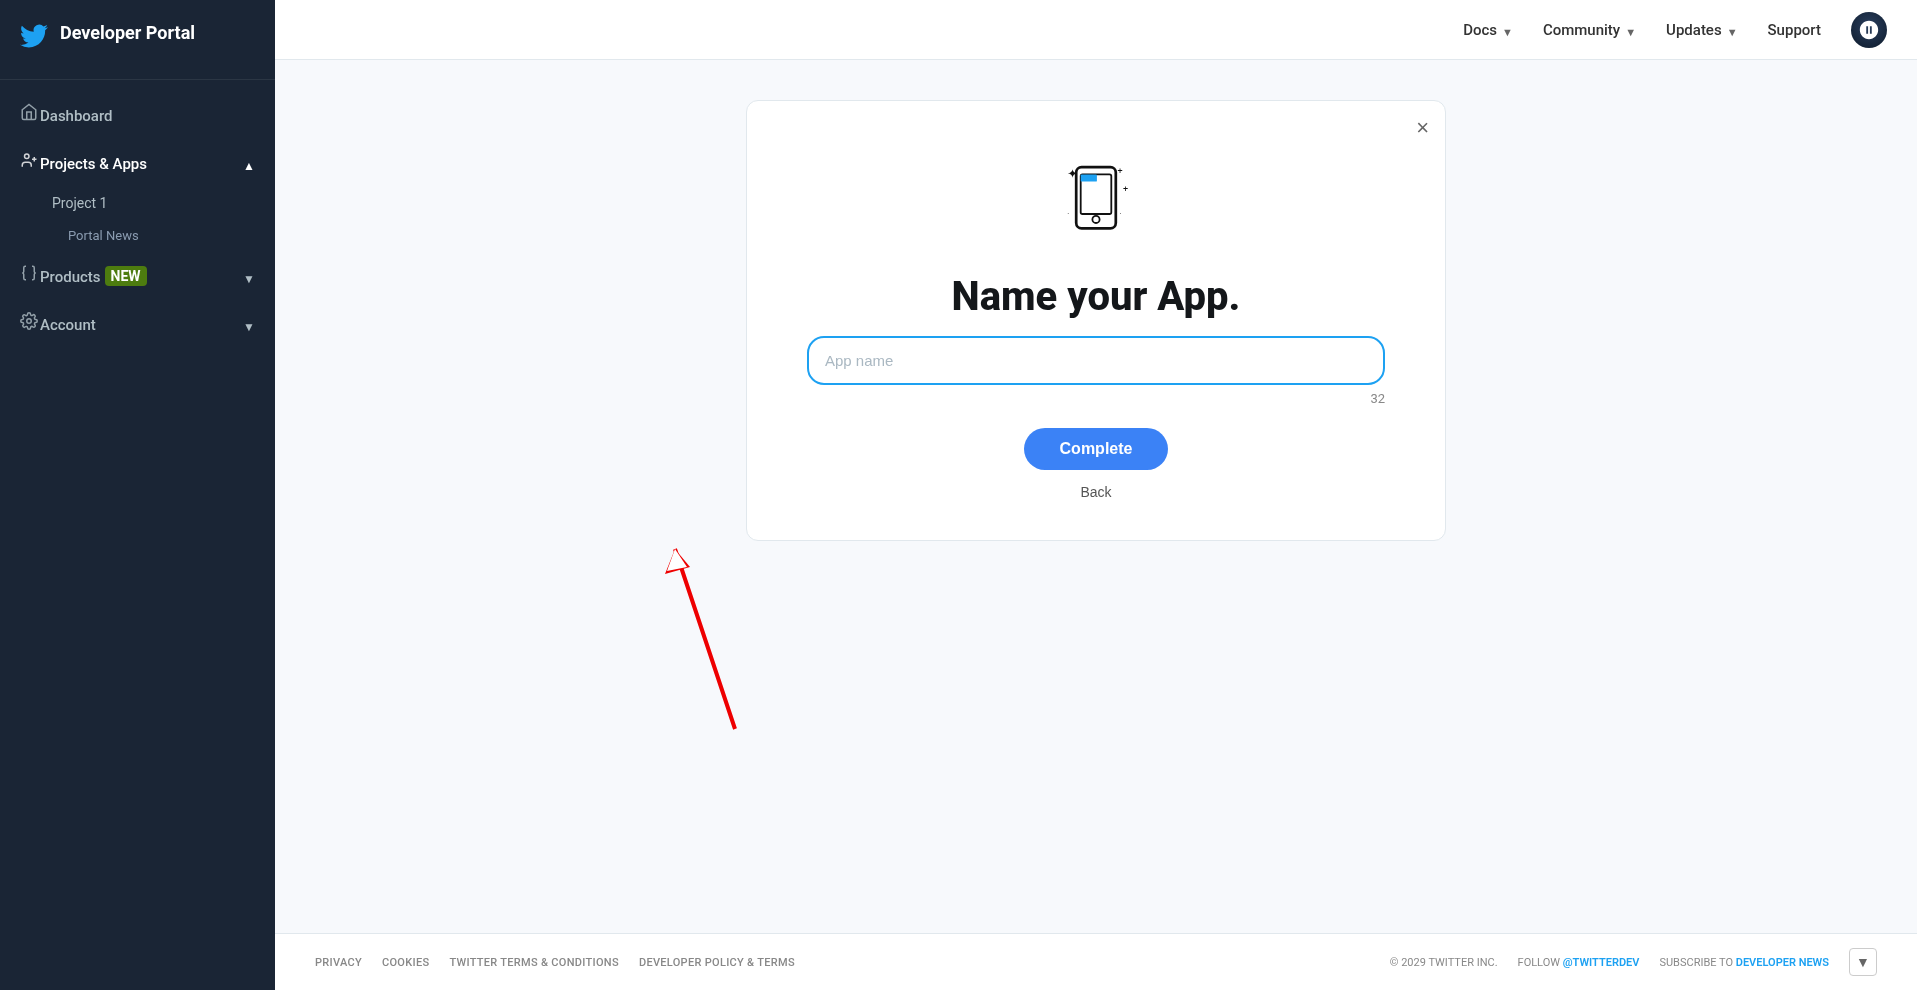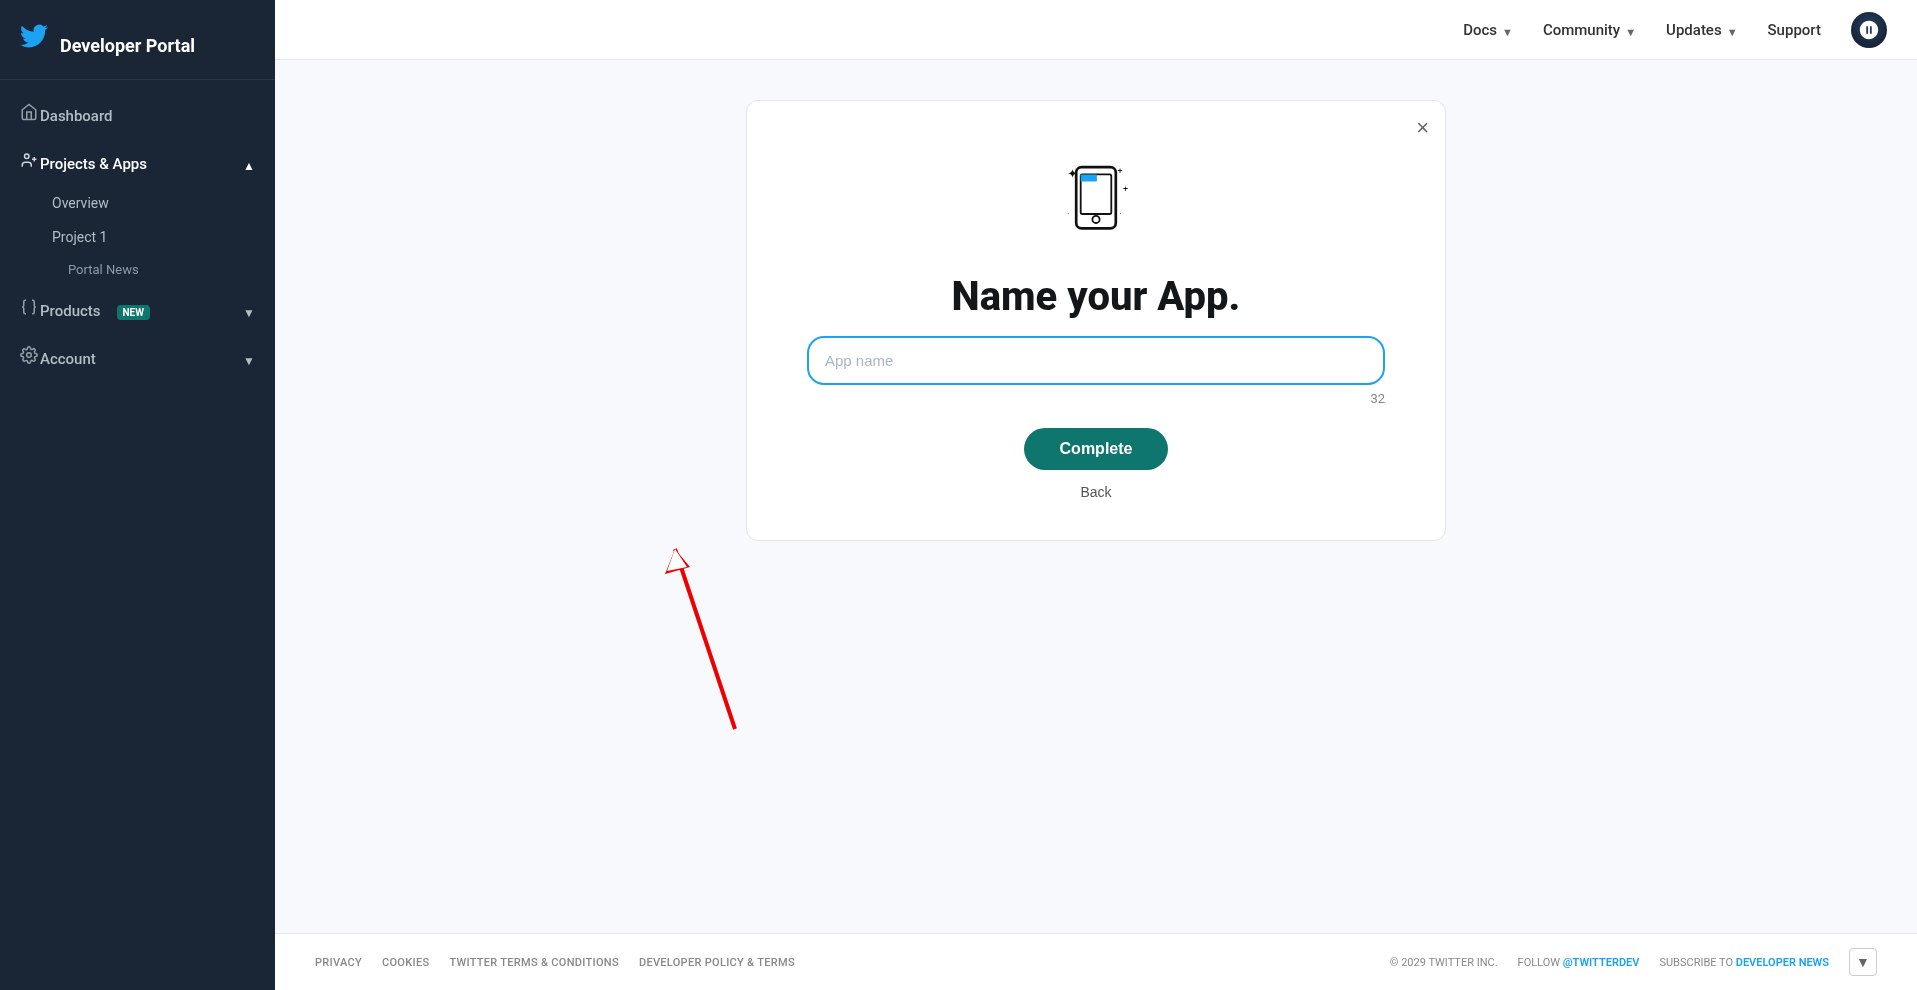--- a/index.html
+++ b/index.html
@@ -14,21 +14,21 @@
       min-width: 275px;
       background: #1a2535;
       color: #fff;
       display: flex;
       flex-direction: column;
       height: 100%;
       overflow-y: auto;
     }
     .sidebar-logo {
       display: flex;
-      align-items: flex-end;
+      align-items: flex-start;
       padding: 22px 20px;
       gap: 12px;
       border-bottom: 1px solid rgba(255,255,255,0.08);
     }
     .twitter-bird { color: #1da1f2; font-size: 28px; }
     .sidebar-logo-text { font-size: 18px; font-weight: 700; line-height: 1.2; color: #fff; }
 
     .sidebar-nav { flex: 1; padding: 10px 0; }
     .sidebar-nav-item {
       display: flex;
@@ -52,27 +52,27 @@
       cursor: pointer;
     }
     .sidebar-sub-sub-item {
       padding: 8px 20px 8px 68px;
       color: #8a9bb0;
       font-size: 13px;
       cursor: pointer;
     }
 
     .new-badge {
-      background: #0f766e;
+      background: #4d7c0f;
       color: #fff;
-      font-size: 10px;
+      font-size: 14px;
       font-weight: 700;
       padding: 2px 6px;
       border-radius: 4px;
-      margin-left: 14px;
+      margin-left: 2px;
       text-transform: uppercase;
     }
 
     
     .main-content {
       flex: 1;
       display: flex;
       flex-direction: column;
       background: #f7f9fc;
       overflow: hidden;
@@ -200,21 +200,21 @@
     }
     .app-name-input::placeholder { color: #aab8c2; }
     .char-count {
       text-align: right;
       font-size: 13px;
       color: #888;
       margin-bottom: 22px;
       width: 100%;
     }
     .complete-btn {
-      background: #0f766e;
+      background: #3b82f6;
       color: #fff;
       border: none;
       border-radius: 50px;
       padding: 12px 36px;
       font-size: 16px;
       font-weight: 600;
       cursor: pointer;
       margin-bottom: 14px;
     }
     .back-link {
@@ -297,23 +297,20 @@
           <svg width="18" height="18" viewBox="0 0 24 24" fill="none" stroke="currentColor" stroke-width="2">
             <circle cx="9" cy="7" r="3"></circle>
               <path d="M3 21v-2a4 4 0 014-4h4a4 4 0 014 4v2"></path>
             <path d="M16 11h6M19 8v6"></path>
           </svg>
         </span>
         <span>Projects &amp; Apps</span>
         <span class="chevron">▲</span>
       </div>
 
-      <div class="sidebar-sub-item">
-        <span>Overview</span>
-      </div>
       <div class="sidebar-sub-item">
         <span>Project 1</span>
       </div>
       <div class="sidebar-sub-sub-item">
         <span>Portal News</span>
       </div>
 
       <div class="sidebar-nav-item">
         <span class="icon">
           <svg width="18" height="18" viewBox="0 0 24 24" fill="none" stroke="currentColor" stroke-width="2">

